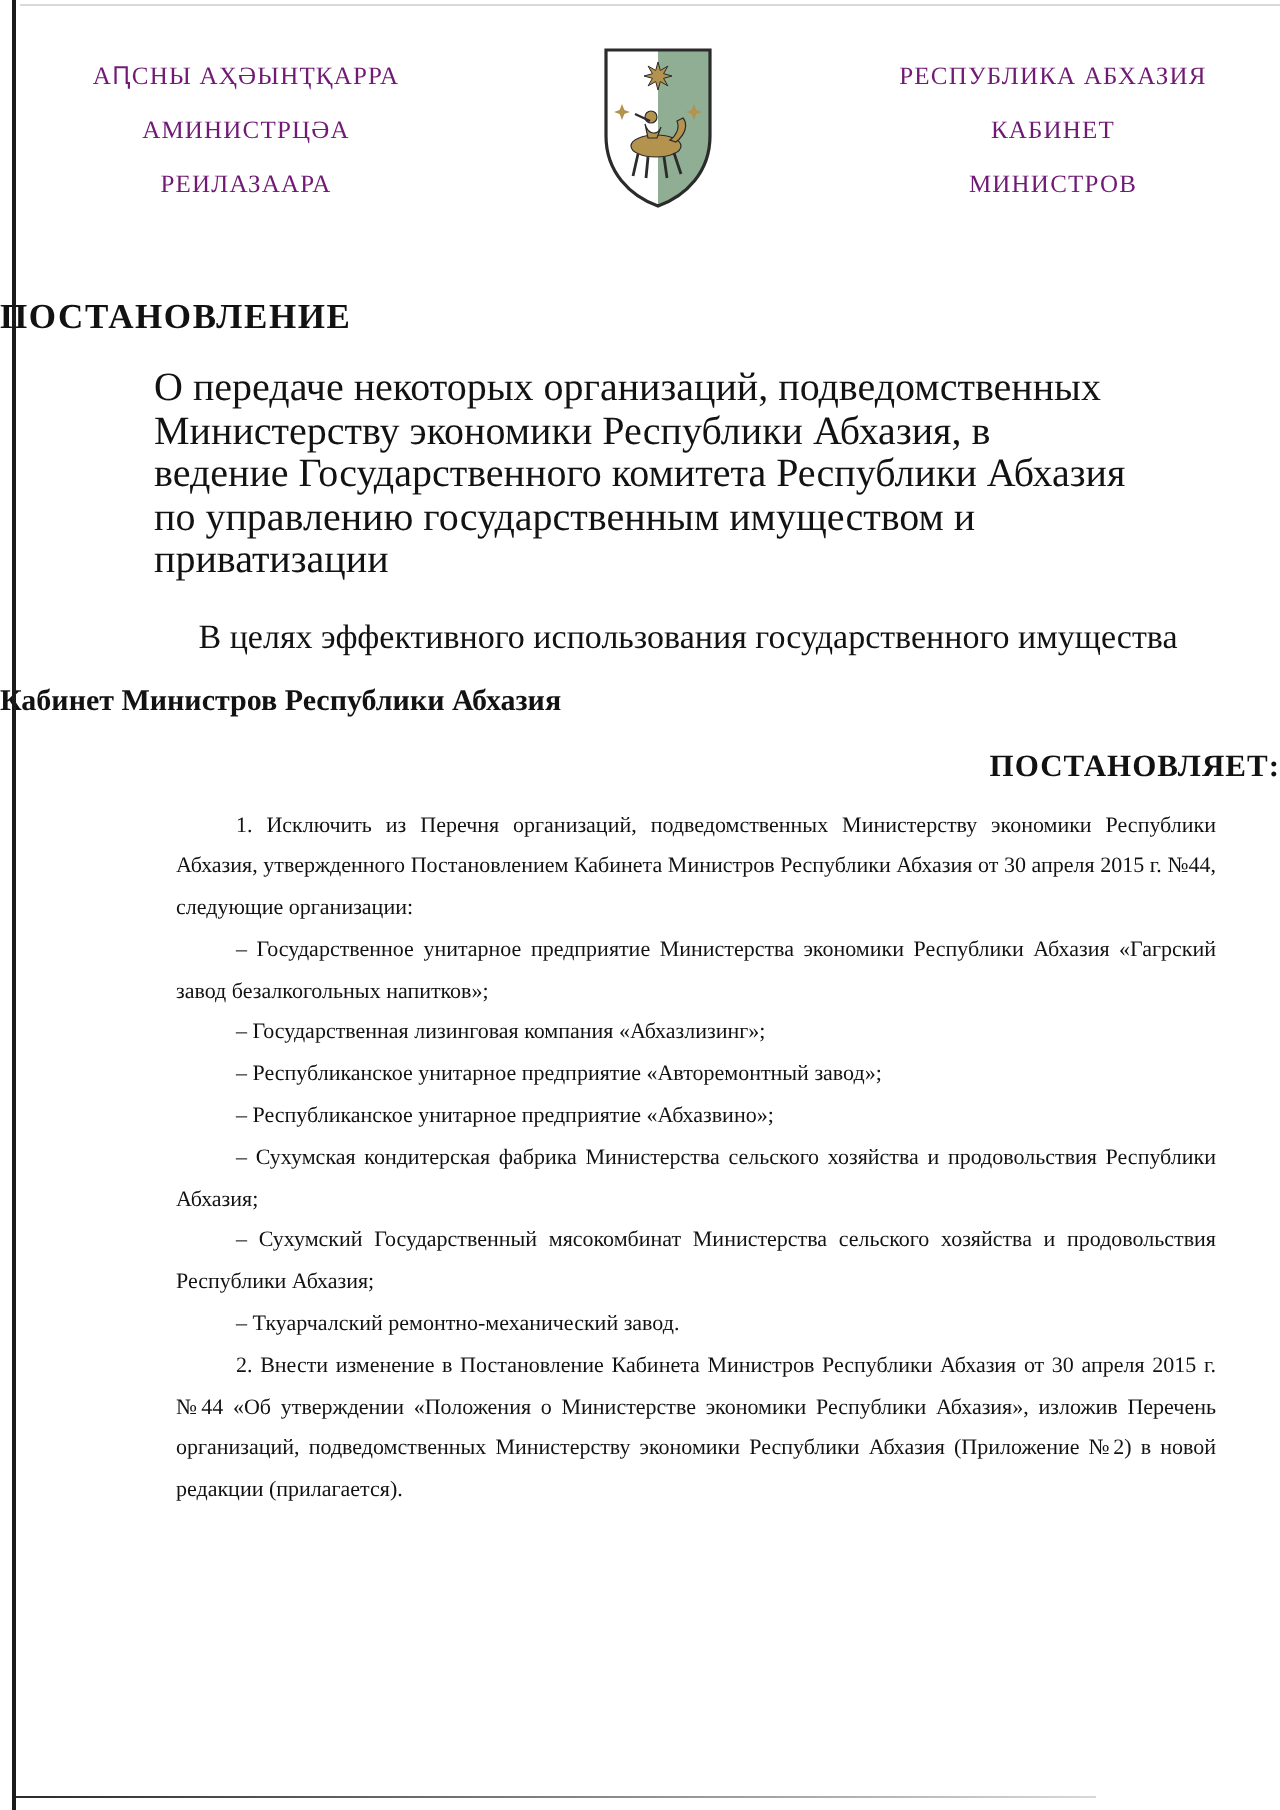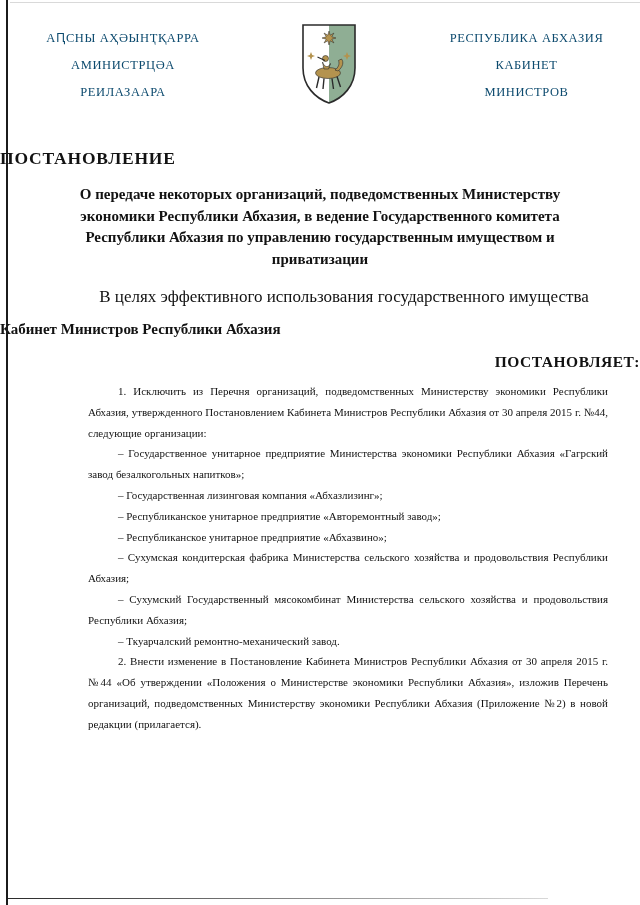--- a/index.html
+++ b/index.html
@@ -42,43 +42,42 @@
     justify-content: space-between;
     align-items: flex-start;
     padding: 22px 26px 0 28px;
   }
   .hdr-col {
     width: 190px;
     text-align: center;
     font-size: 12.5px;
     line-height: 27px;
     letter-spacing: 0.6px;
-    color: #0c4a6e;
+    color: #701a75;
     padding-top: 3px;
   }
   .hdr-col.right { width: 175px; }
   .emblem {
     width: 60px; height: 84px;
     flex: 0 0 auto;
     margin-top: 0px;
   }
   
   .doc-type {
     margin: 42px 0 0 0;
     text-align: left;
     font-size: 17.5px;
     font-weight: bold;
     letter-spacing: 0.8px;
   }
   .subject {
     max-width: 486px;
     margin: 15px auto 0 auto;
-    text-align: center;
-    font-weight: bold;
-    font-size: 15px;
+    font-weight: normal;
+    font-size: 20px;
     line-height: 21.5px;
   }
   .preamble {
     margin: 17px 40px 12px 88px;
     text-align: center;
     font-size: 17px;
   }
   .issuer {
     margin: 14px 0 0 0;
     text-align: left;

